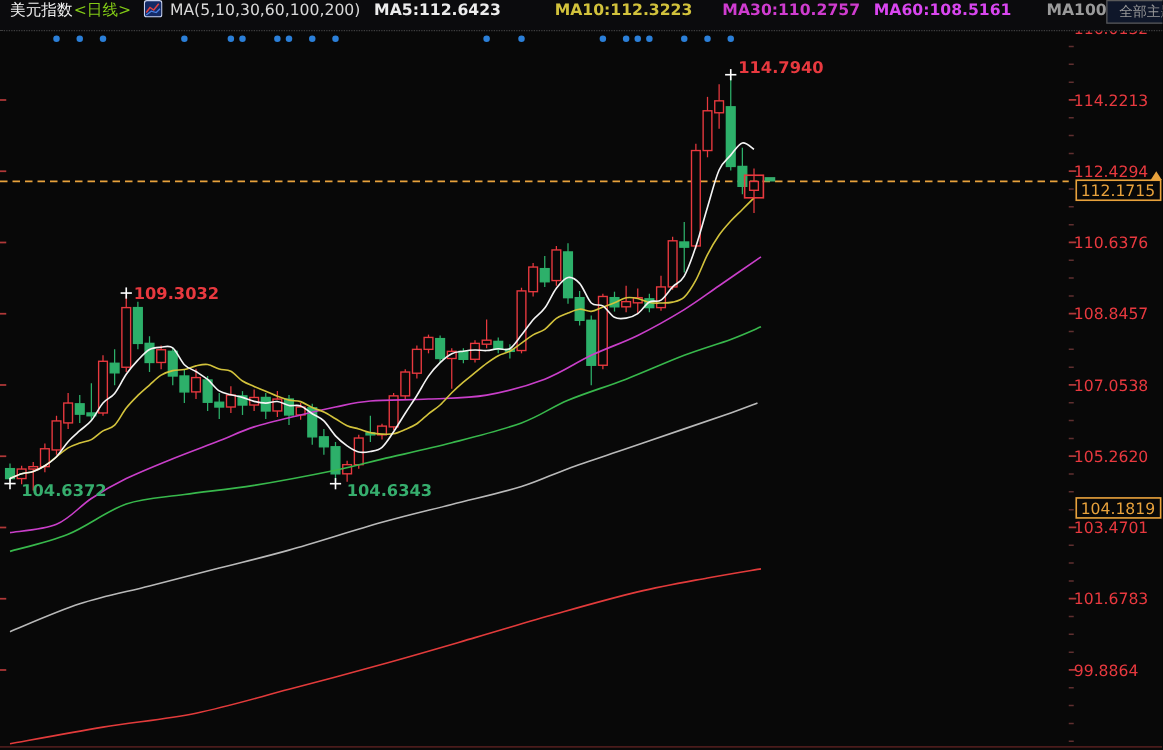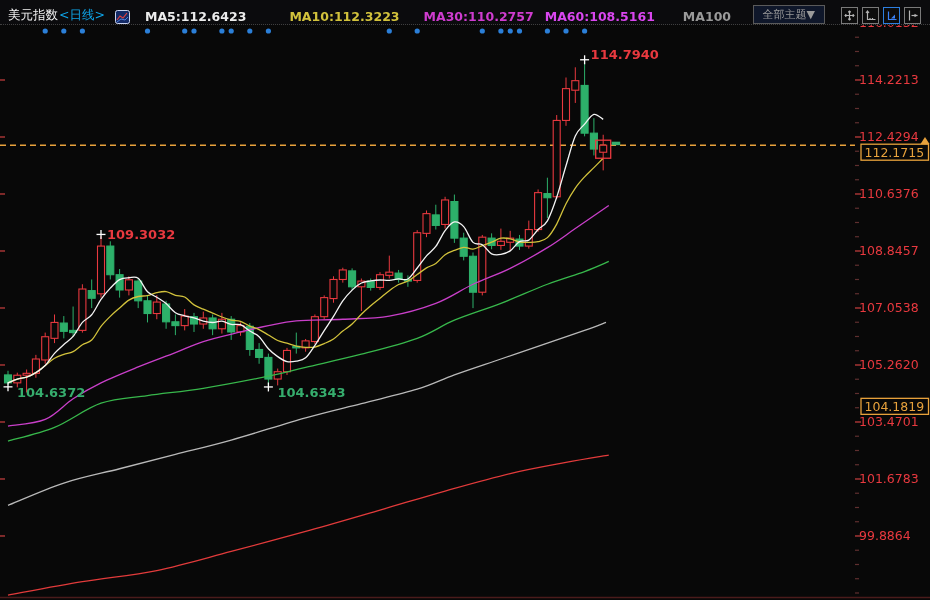--- a/index.html
+++ b/index.html
@@ -2,21 +2,21 @@
 <html><head>
 <meta charset="utf-8">
 <style>
   html,body{margin:0;padding:0;background:#070707;}
   body{width:930px;height:600px;overflow:hidden;position:relative;
        font-family:"DejaVu Sans","Liberation Sans",sans-serif;}
   #stage{position:absolute;left:0;top:0;width:930px;height:600px;background:#080808;}
   #chart-svg{position:absolute;left:0;top:0;}
   .header{position:absolute;left:0;top:0;width:930px;height:24px;z-index:5;
           background:#0b0b0d;border-bottom:1px dotted #3f3f3f;
-          display:flex;align-items:flex-end;font-size:12.5px;color:#ddd;white-space:nowrap;}
+          display:flex;align-items:flex-start;font-size:12.5px;color:#ddd;white-space:nowrap;}
   .header .sym{color:#f2f2f2;margin-left:8px;}
   .header .per{color:#e8393f;margin-left:1px;}
   .chart-ico{display:inline-flex;margin-left:10px;margin-right:4px;}
   .ma-group{color:#d8d8d8;margin-left:2px;}
   .ma-item{margin-left:11px;font-weight:bold;}
   .spacer{flex:1;}
   .theme-btn{border:1px solid #5a5a5a;color:#9a9a9a;padding:0 9px;height:17px;line-height:17px;
              font-size:11px;margin-right:16px;cursor:pointer;background:#0f172a;}
   .tool-btn{width:17px;height:17px;border:1px solid #7a7a7a;margin-right:4px;background:#0c0c0c;
             display:inline-flex;align-items:center;justify-content:center;cursor:pointer;box-sizing:border-box;}
@@ -266,28 +266,29 @@
       <polygon points="925,137 920.5,144 929.5,144" fill="#e8a23c"></polygon>
       <rect x="923.5" y="144" width="3" height="5" fill="#e8a23c"></rect>
       <rect x="861" y="144.1967450000003" width="67.5" height="16" fill="#080808" stroke="#e8a23c" stroke-width="1.3"></rect>
       <text x="864.5" y="156.6967450000003" fill="#e8a23c" font-size="12.5px">112.1715</text>
       <rect x="861" y="398.34592100000015" width="67.5" height="16" fill="#080808" stroke="#e8a23c" stroke-width="1.3"></rect>
       <text x="864.5" y="410.84592100000015" fill="#e8a23c" font-size="12.5px">104.1819</text>
     </svg>
 
   <div class="header">
     <span class="sym">美元指数</span>
-    <span class="per" style="color: #0ea5e9;">&lt;日线&gt;</span>
+    <span class="per" style="color: #84cc16;">&lt;日线&gt;</span>
     <span class="chart-ico">
       <svg width="15" height="14" viewBox="0 0 15 14">
         <rect x="0.5" y="0.5" width="14" height="13" rx="2" fill="#142a66" stroke="#c9d2ee" stroke-width="1"></rect>
         <polyline points="2,10 5,6 8,8 12,3" fill="none" stroke="#e04040" stroke-width="1.2"></polyline>
         <polyline points="2,12 6,9 10,10 13,7" fill="none" stroke="#4a7fe0" stroke-width="1"></polyline>
       </svg>
     </span>
+    <span class="ma-group">MA(5,10,30,60,100,200)</span>
     <span class="ma-item" style="color: rgb(236, 236, 236);">MA5:112.6423</span>
     <span class="ma-item" style="color: rgb(210, 194, 60); padding-left: 32px;">MA10:112.3223</span>
     <span class="ma-item" style="color: rgb(207, 60, 207); padding-left: 13px;">MA30:110.2757</span>
     <span class="ma-item" style="color: #d946ef;">MA60:108.5161</span>
     <span class="ma-item" style="color: rgb(154, 154, 154); margin-left: 28px;">MA100</span>
     <span class="spacer"></span>
     <span class="theme-btn">全部主题▼</span>
     <span class="tool-btn">
       <svg width="13" height="13" viewBox="0 0 13 13" stroke="#b5b5b5" stroke-width="1.2" fill="none">
         <path d="M6.5 1.5v10M1.5 6.5h10"></path>

